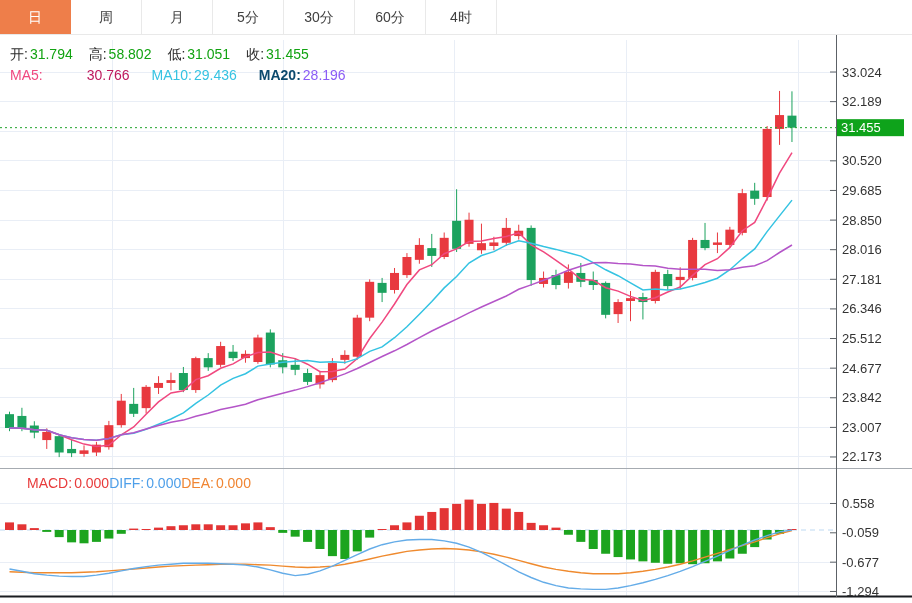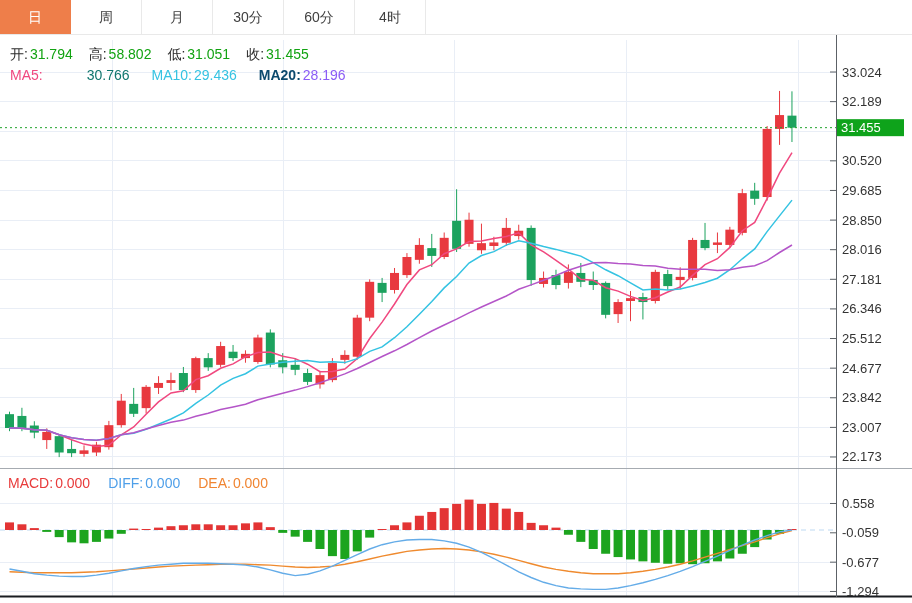--- a/index.html
+++ b/index.html
@@ -8,32 +8,33 @@
   .toolbar{position:absolute;top:0;left:0;width:912px;height:34px;display:flex;
            border-bottom:1px solid #e9e9e9;background:#fff;z-index:3;}
   .tab{width:71px;height:34px;line-height:34px;text-align:center;font-size:14px;
        color:#404040;border-right:1px solid #e9e9e9;box-sizing:border-box;cursor:pointer;}
   .tab.selected{background:#EE7E4A;color:#fff;border-right-color:#EE7E4A;}
   svg{position:absolute;top:0;left:0;z-index:1;}
   svg text{font-family:"Liberation Sans",sans-serif;font-size:13px;fill:#333;}
   .info-row{position:absolute;display:flex;font-size:14px;z-index:2;white-space:nowrap;}
   #ohlc-row{left:10px;top:46px;gap:16px;justify-content:flex-end;}
   #ma-row{left:10px;top:67px;gap:22px;}
-  #macd-row{left:8px;top:475px;gap:18px;}
+  #macd-row{left:27px;top:475px;}
   .item .lbl{color:#2b2b2b;}
   .item .val{margin-left:2px;}
 </style>
 </head>
 <body>
 
 <div class="app">
   <div class="toolbar" id="toolbar">
       <div class="tab selected">日</div>
       <div class="tab">周</div>
       <div class="tab">月</div>
+      <div class="tab">5分</div>
       <div class="tab">30分</div>
       <div class="tab">60分</div>
       <div class="tab">4时</div>
     </div>
   <svg id="chart" width="912" height="603">
       <g>
         <line x1="112.5" y1="40" x2="112.5" y2="596" stroke="#E9EEF6" shape-rendering="crispEdges"></line>
         <line x1="283.5" y1="40" x2="283.5" y2="596" stroke="#E9EEF6" shape-rendering="crispEdges"></line>
         <line x1="454.5" y1="40" x2="454.5" y2="596" stroke="#E9EEF6" shape-rendering="crispEdges"></line>
         <line x1="626.5" y1="40" x2="626.5" y2="596" stroke="#E9EEF6" shape-rendering="crispEdges"></line>
@@ -433,21 +434,21 @@
         <text x="842" y="595.965">-1.294</text>
       </g>
     </svg>
   <div class="info-row" id="ohlc-row">
       <span class="item"><span class="lbl">开:</span><span class="val" style="color: rgb(18, 163, 18);">31.794</span></span>
       <span class="item"><span class="lbl">高:</span><span class="val" style="color: rgb(18, 163, 18);">58.802</span></span>
       <span class="item"><span class="lbl">低:</span><span class="val" style="color: rgb(18, 163, 18);">31.051</span></span>
       <span class="item"><span class="lbl">收:</span><span class="val" style="color: rgb(18, 163, 18);">31.455</span></span>
     </div>
   <div class="info-row" id="ma-row">
-      <span class="item"><span class="lbl" style="color: rgb(240, 72, 127);">MA5:</span><span class="val" style="color: #0f766e; margin-left: 44px;">30.766</span></span>
+      <span class="item"><span class="lbl" style="color: rgb(240, 72, 127);">MA5:</span><span class="val" style="color: #be185d; margin-left: 44px;">30.766</span></span>
       <span class="item"><span class="lbl" style="color: rgb(53, 195, 226);">MA10:</span><span class="val" style="color: rgb(53, 195, 226);">29.436</span></span>
       <span class="item"><span class="lbl" style="color: #0c4a6e; font-weight: bold;">MA20:</span><span class="val" style="color: #8b5cf6;">28.196</span></span>
     </div>
   <div class="info-row" id="macd-row">
       <span class="item"><span class="lbl" style="color: rgb(232, 59, 59);">MACD:</span><span class="val" style="color: rgb(232, 59, 59);">0.000</span></span>
       <span class="item"><span class="lbl" style="color: rgb(78, 159, 233);">DIFF:</span><span class="val" style="color: rgb(78, 159, 233);">0.000</span></span>
       <span class="item"><span class="lbl" style="color: rgb(240, 133, 50);">DEA:</span><span class="val" style="color: rgb(240, 133, 50);">0.000</span></span>
     </div>
 </div>
 

